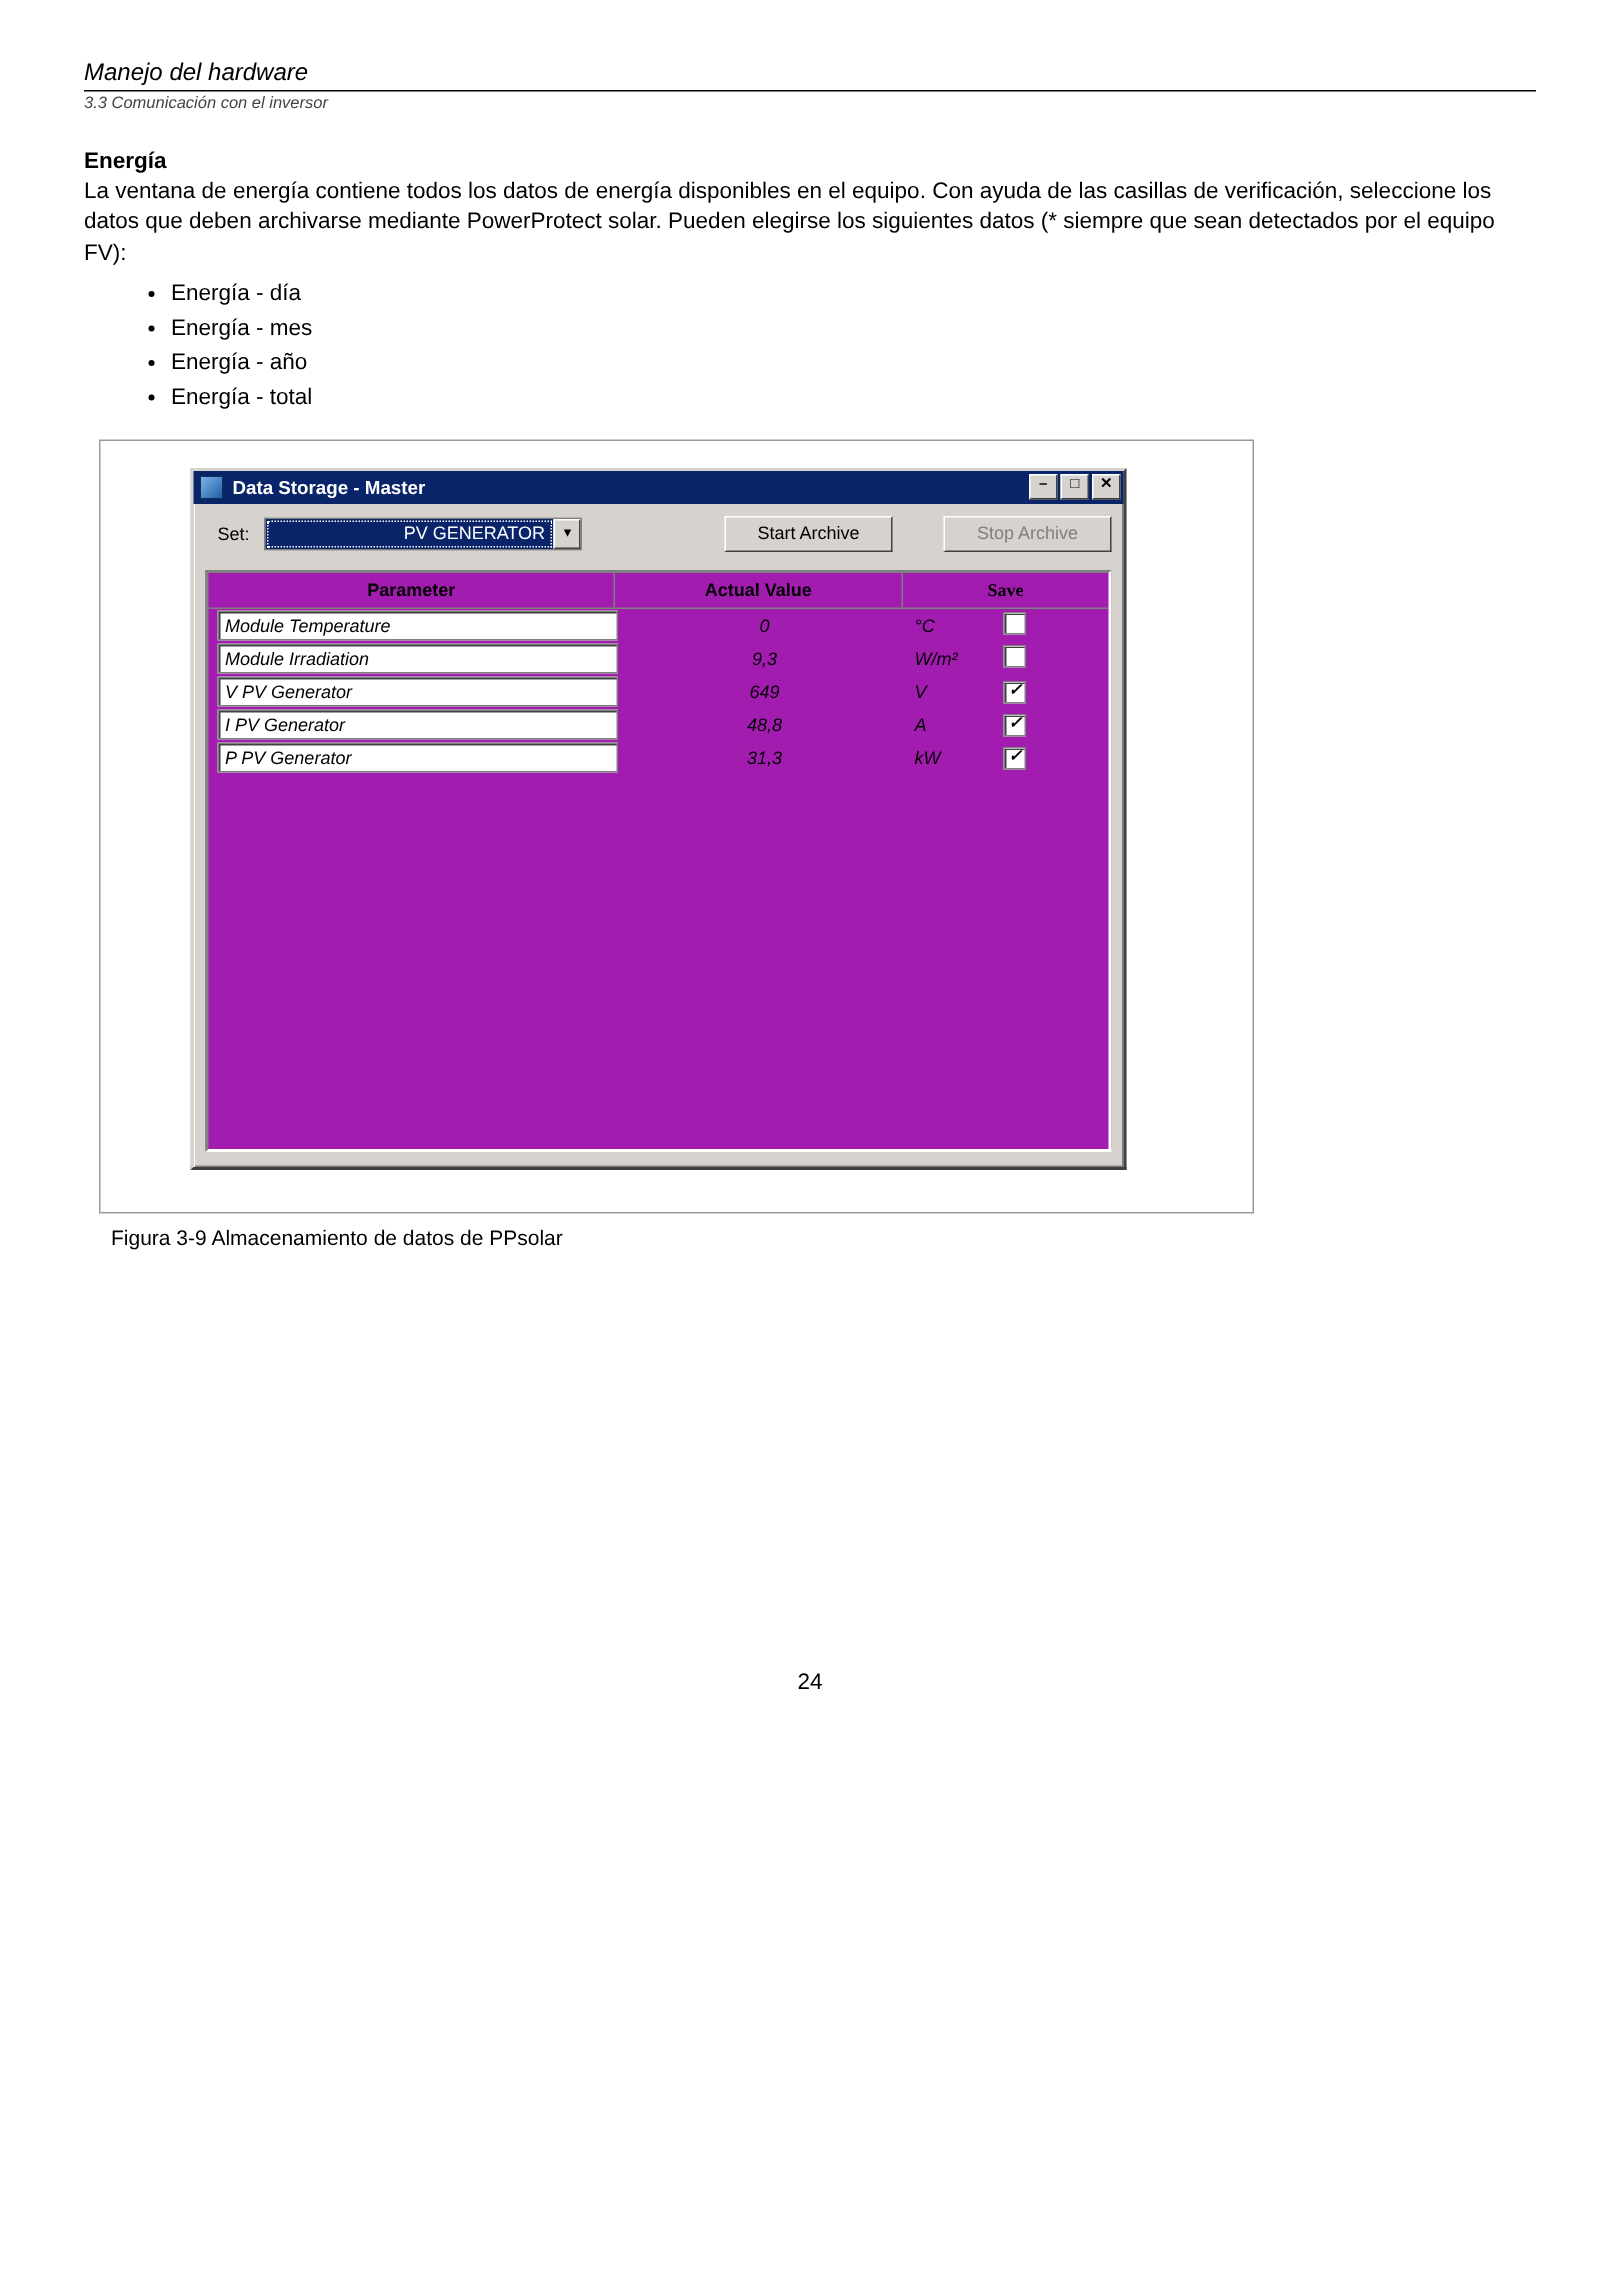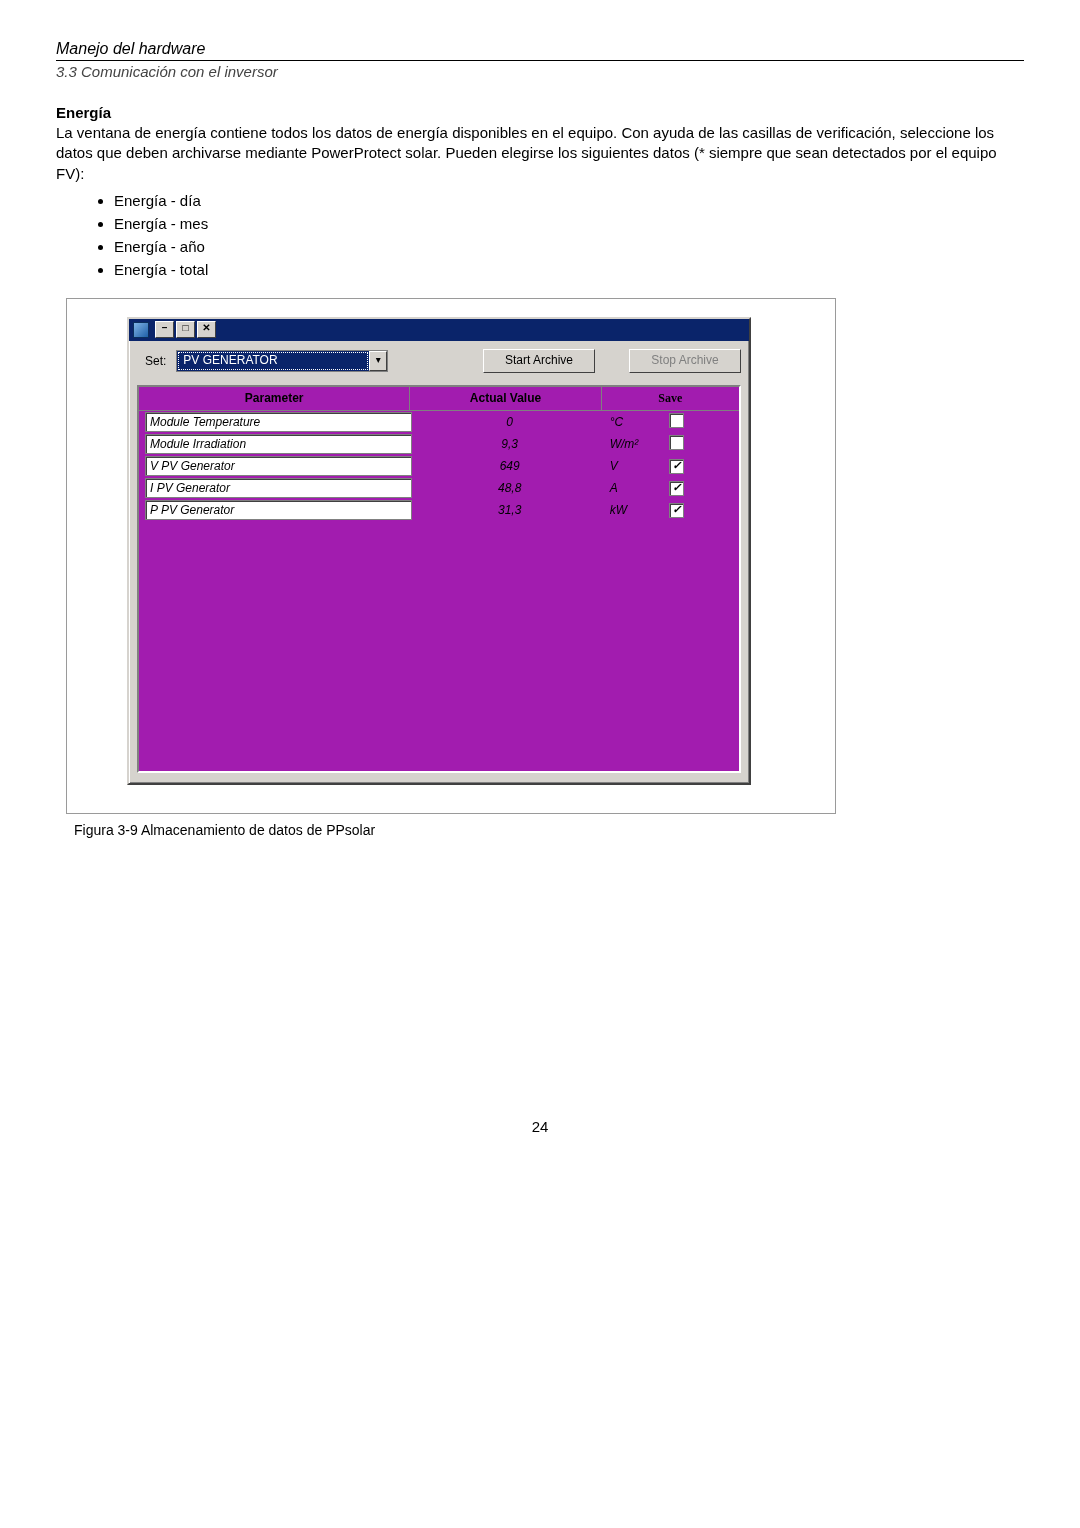--- a/index.html
+++ b/index.html
@@ -14,21 +14,21 @@
   }
   .header-block { margin-bottom: 14px; }
   .header-title {
     font-style: italic;
     font-size: 16px;
     padding-bottom: 2px;
     border-bottom: 1.5px solid #000;
   }
   .header-sub {
     font-style: italic;
-    font-size: 15px;
+    font-size: 11px;
     color: #444;
     margin-top: 2px;
   }
   .section-title { font-weight: bold; margin-top: 24px; }
   .body-text { line-height: 1.35; margin-top: 2px; }
   ul.energy-list {
     margin: 8px 0 20px 30px;
     padding-left: 28px;
   }
   ul.energy-list li { margin: 6px 0; }
@@ -99,20 +99,21 @@
   .row1 { display: flex; align-items: center; gap: 6px; margin-bottom: 12px; }
   .lbl-set { color: #000; padding: 0 4px 0 8px; }
   .dropdown {
     flex: 0 0 210px;
     height: 20px;
     display: flex;
     align-items: stretch;
     border: 1px solid #808080;
     box-shadow: inset 1px 1px #404040;
     background: #fff;
+    text-align: right;
   }
   .dropdown .dd-text {
     flex: 1;
     background: #0a246a;
     color: #fff;
     padding: 1px 6px;
     font-size: 12px;
     line-height: 17px;
     outline: 1px dotted #fff;
     outline-offset: -2px;
@@ -216,20 +217,21 @@
   <li>Energía - día</li>
   <li>Energía - mes</li>
   <li>Energía - año</li>
   <li>Energía - total</li>
 </ul>
 
 <div class="figure-outer">
   <div class="win">
     <div class="titlebar">
       <span class="app-icon"></span>
+      <span class="title-text">Data Storage - Master</span>
       <div class="win-buttons">
         <span class="win-btn min"></span>
         <span class="win-btn max"></span>
         <span class="win-btn close"></span>
       </div>
     </div>
     <div class="win-body">
       <div class="row1">
         <span class="lbl-set">Set:</span>
         <div class="dropdown">

